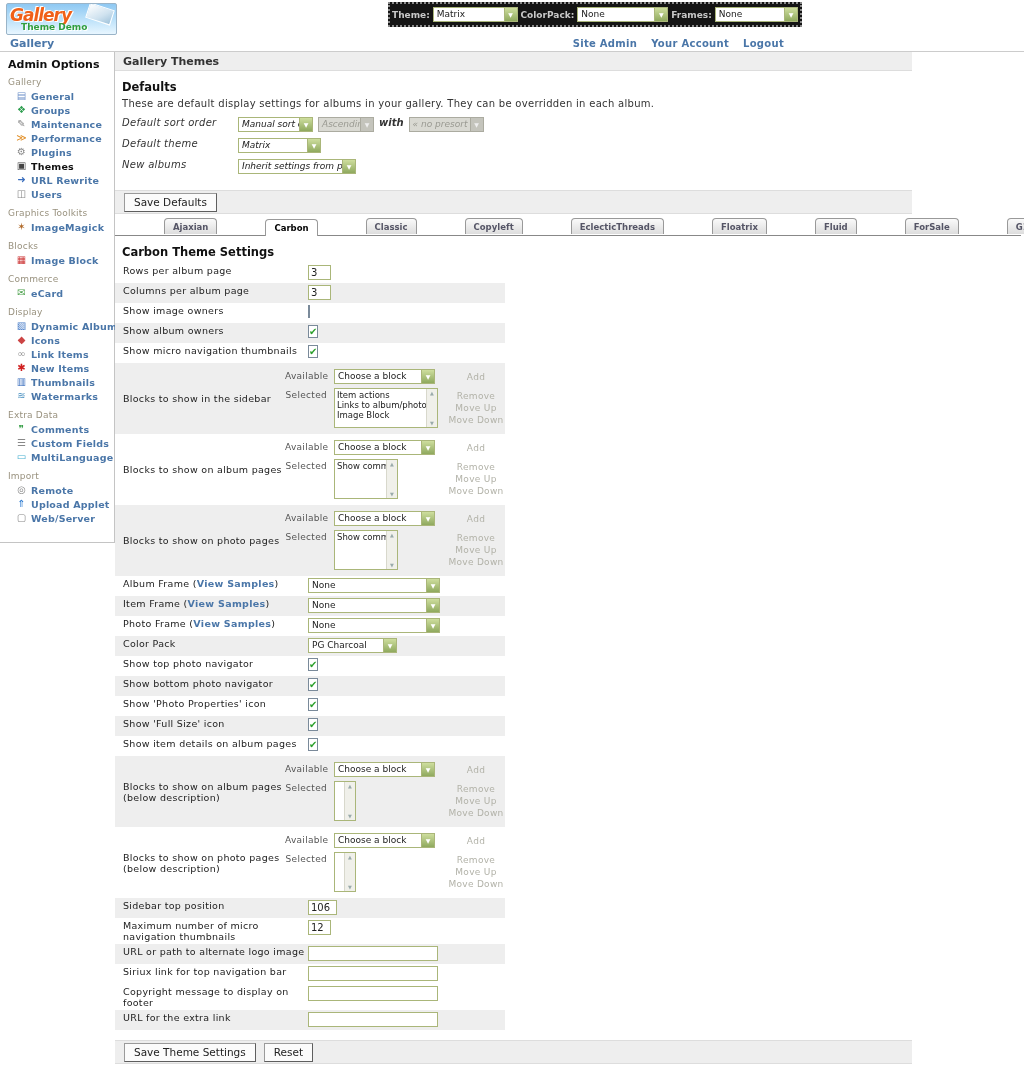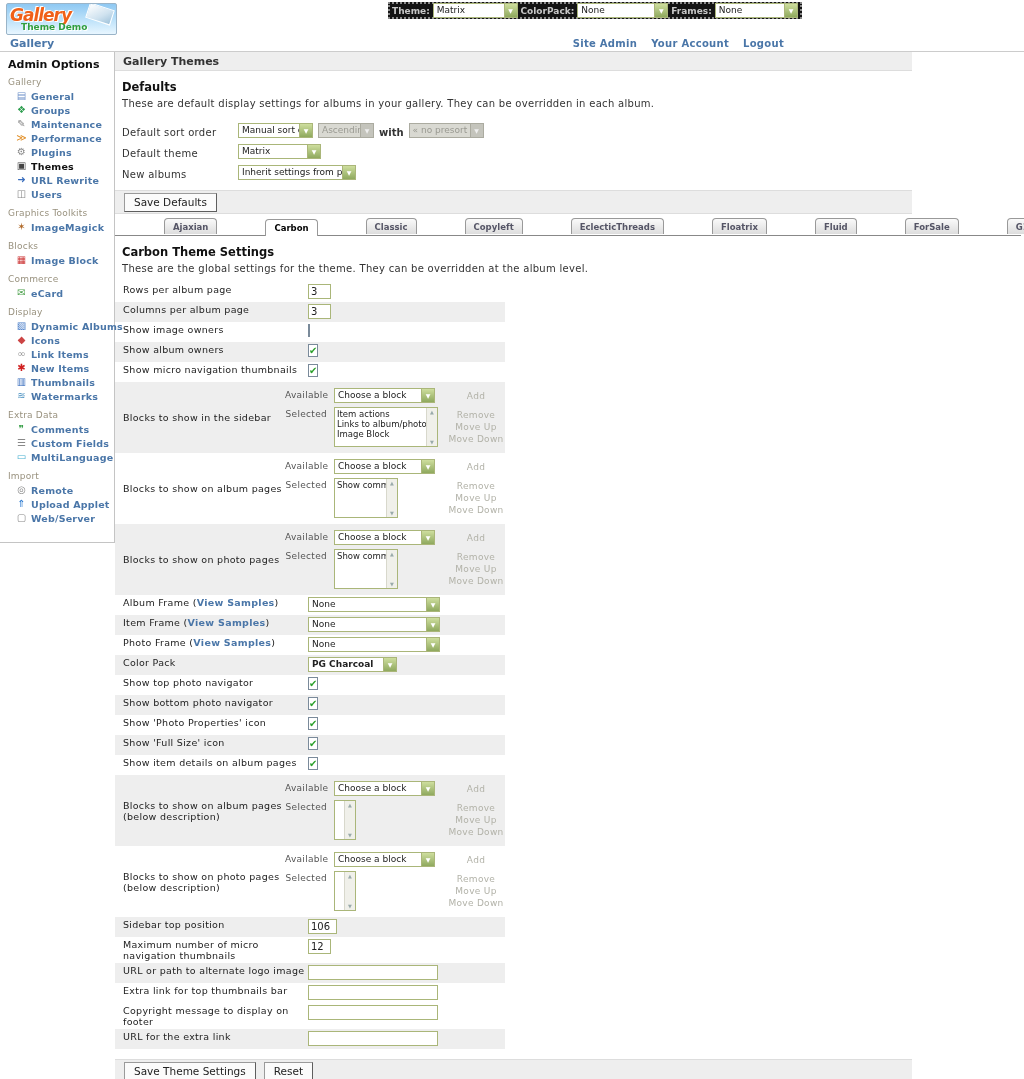--- a/index.html
+++ b/index.html
@@ -12,21 +12,21 @@
   .logo { position:absolute; left:6px; top:3px; width:111px; height:32px;
     background:linear-gradient(180deg,#8ec8f2 0%,#bfe3fa 55%,#e8f6ff 100%);
     border:1px solid #9ab4c8; border-radius:2px; overflow:hidden; }
   .logo .g-title { position:absolute; left:3px; top:1px; font-size:17px; font-weight:bold;
     font-style:italic; color:#f06018; text-shadow:1px 1px 0 #fff, -1px -1px 0 #fff, 1px 0 0 #fff; letter-spacing:-1px; }
   .logo .g-sub { position:absolute; left:14px; top:18px; font-size:9px; font-weight:bold;
     color:#2f9e3f; text-shadow:1px 1px 0 #fff; letter-spacing:0; }
   .logo .g-photo { position:absolute; right:3px; top:2px; width:26px; height:16px;
     background:linear-gradient(135deg,#fff 0%,#cfe2ef 60%,#9fc2da 100%);
     border:1px solid #fff; transform:rotate(18deg); }
-  .theme-bar { position:absolute; left:388px; top:2px; width:414px; height:17px;
+  .theme-bar { position:absolute; left:388px; top:2px; width:414px; height:25px;
     background:#141414; border:2px dotted #8a8a8a; display:flex; align-items:center; gap:3px; padding:0 2px; }
   .tb-label { color:#c8c8c8; font-size:9px; font-weight:bold; white-space:nowrap; }
 
   
   .sel { display:inline-flex; align-items:stretch; background:#fff; border:1px solid #aab679;
     height:15px; font-size:9px; vertical-align:middle; }
   .sel .sel-t { flex:1; padding:1px 3px 0 3px; white-space:nowrap; overflow:hidden; color:#222; }
   .sel .sel-a { width:13px; background:linear-gradient(180deg,#cede9e,#8fa95e); color:#fff;
     font-size:6px; display:flex; align-items:center; justify-content:center; border-left:1px solid #aab679; }
   .sel.dis { background:#d9d9d2; border-color:#ababa0; }
@@ -53,21 +53,21 @@
   .sb-item.cur a { color:#111; }
 
   .content { flex:1; position:relative; }
   .pagetitle { height:19px; line-height:19px; background:#eee; border-bottom:1px solid #ddd;
     font-weight:bold; font-size:11px; padding-left:8px; width:797px; }
   .pad { padding:0 0 0 7px; width:797px; }
   h3.sec { font-size:11.5px; color:#111; margin:9px 0 4px 0; }
   p.desc { font-size:10px; color:#333; letter-spacing:0.3px; margin-bottom:8px; }
 
   
-  .dfrow { display:flex; align-items:flex-end; height:21px; }
+  .dfrow { display:flex; align-items:flex-start; height:21px;font-style:italic; }
   .dfrow .dlbl { width:116px; font-size:10px; letter-spacing:0.3px; }
   .dfrow .wth { margin:0 5px; font-size:10px; font-weight:bold; }
   .band { height:24px; background:#eee; border-top:1px solid #ddd; border-bottom:1px solid #ddd;
     display:flex; align-items:center; padding-left:9px; width:797px; margin-top:10px; gap:8px; }
   button.btn { font-family:"DejaVu Sans",sans-serif; font-size:10.5px; color:#222;
     background:#fbfbfb; border:1px solid #9a9a9a; border-right-color:#5e5e5e; border-bottom-color:#5e5e5e;
     padding:2px 9px 3px 9px; cursor:pointer; }
 
   
   .tabs { width:906px; margin-top:4px; border-bottom:1px solid #888; padding-left:2px; white-space:nowrap; }
@@ -81,21 +81,21 @@
   .srow { display:flex; min-height:20px; padding:2px 0; }
   .srow.e { background:#eee; }
   .srow .slbl { width:193px; padding-left:8px; font-size:9.5px; letter-spacing:0.3px; color:#222; }
   .srow .slbl a { color:#4a76a8; font-weight:bold; }
   .srow .sctl { flex:1; }
   input.ti { height:15px; border:1px solid #aab679; font-size:10px; padding:0 2px;
     font-family:"DejaVu Sans",sans-serif; color:#222; }
   .ti.xs { width:23px; } .ti.s { width:29px; } .ti.m { width:130px; }
   .cb { width:13px; height:13px; background:#fff; border:1px solid #7a8a9a; font-size:10px;
     line-height:11px; text-align:center; color:#2ca02c; font-weight:bold; cursor:pointer; }
-  .sel.w-frame { width:132px; } .sel.w-pack { width:89px;font-weight:bold; } .sel.w-choose { width:101px; }
+  .sel.w-frame { width:132px; } .sel.w-pack { width:89px; } .sel.w-choose { width:101px; }
   .sel.w-theme { width:83px; } .sel.w-sort { width:75px; } .sel.w-dir { width:56px; }
   .sel.w-pre { width:75px; } .sel.w-new { width:118px; } .sel.w-top { width:110px; }
 
   
   .srow.blocks { align-items:center; padding:6px 0; }
   .blk { display:grid; grid-template-columns:42px 106px 58px; gap:4px 7px; align-items:center; }
   .blk .blbl { font-size:9px; color:#555; text-align:right; letter-spacing:0.3px; align-self:start; padding-top:2px; }
   .blk .alinks { font-size:9px; color:#b2b2a8; text-align:center; letter-spacing:0.3px; line-height:12px; }
   .listbox { background:#fff; border:1px solid #aab679; height:40px; display:flex; }
   .lb-items { flex:1; overflow:hidden; padding:1px 0 0 2px; }
@@ -305,21 +305,20 @@
     </div>
 
     <div class="band">
       <button class="btn">Save Defaults</button>
     </div>
 
     <div class="tabs" id="tabs"><span class="tab">Ajaxian</span><span class="tab active">Carbon</span><span class="tab">Classic</span><span class="tab">Copyleft</span><span class="tab">EclecticThreads</span><span class="tab">Floatrix</span><span class="tab">Fluid</span><span class="tab">ForSale</span><span class="tab">G1</span><span class="tab">Hybrid</span><span class="tab">Matrix</span><span class="tab">Nature</span><span class="tab">PGlightbox</span><span class="tab">PGtheme</span><span class="tab">RoundCorners</span><span class="tab">Siriux</span></div>
 
     <div class="pad">
       <h3 class="sec">Carbon Theme Settings</h3>
-      <p class="desc">These are the global settings for the theme. They can be overridden at the album level.</p>
     </div>
 
     <div class="stbl" id="stbl" style="margin-left:0">
         <div class="srow">
           <span class="slbl">Rows per album page</span>
           <span class="sctl"><input class="ti xs" type="text" value="3" style=""></span>
         </div>
         <div class="srow e">
           <span class="slbl">Columns per album page</span>
           <span class="sctl"><input class="ti xs" type="text" value="3" style=""></span>
@@ -528,21 +527,21 @@
         </div>
         <div class="srow">
           <span class="slbl">Maximum number of micro navigation thumbnails</span>
           <span class="sctl"><input class="ti xs" type="text" value="12" style=""></span>
         </div>
         <div class="srow e">
           <span class="slbl">URL or path to alternate logo image</span>
           <span class="sctl"><input class="ti m" type="text" style=""></span>
         </div>
         <div class="srow">
-          <span class="slbl">Extra link for top thumbnails bar</span>
+          <span class="slbl">Siriux link for top navigation bar</span>
           <span class="sctl"><input class="ti m" type="text" style=""></span>
         </div>
         <div class="srow">
           <span class="slbl">Copyright message to display on footer</span>
           <span class="sctl"><input class="ti m" type="text" style=""></span>
         </div>
         <div class="srow e">
           <span class="slbl">URL for the extra link</span>
           <span class="sctl"><input class="ti m" type="text" style=""></span>
         </div>

